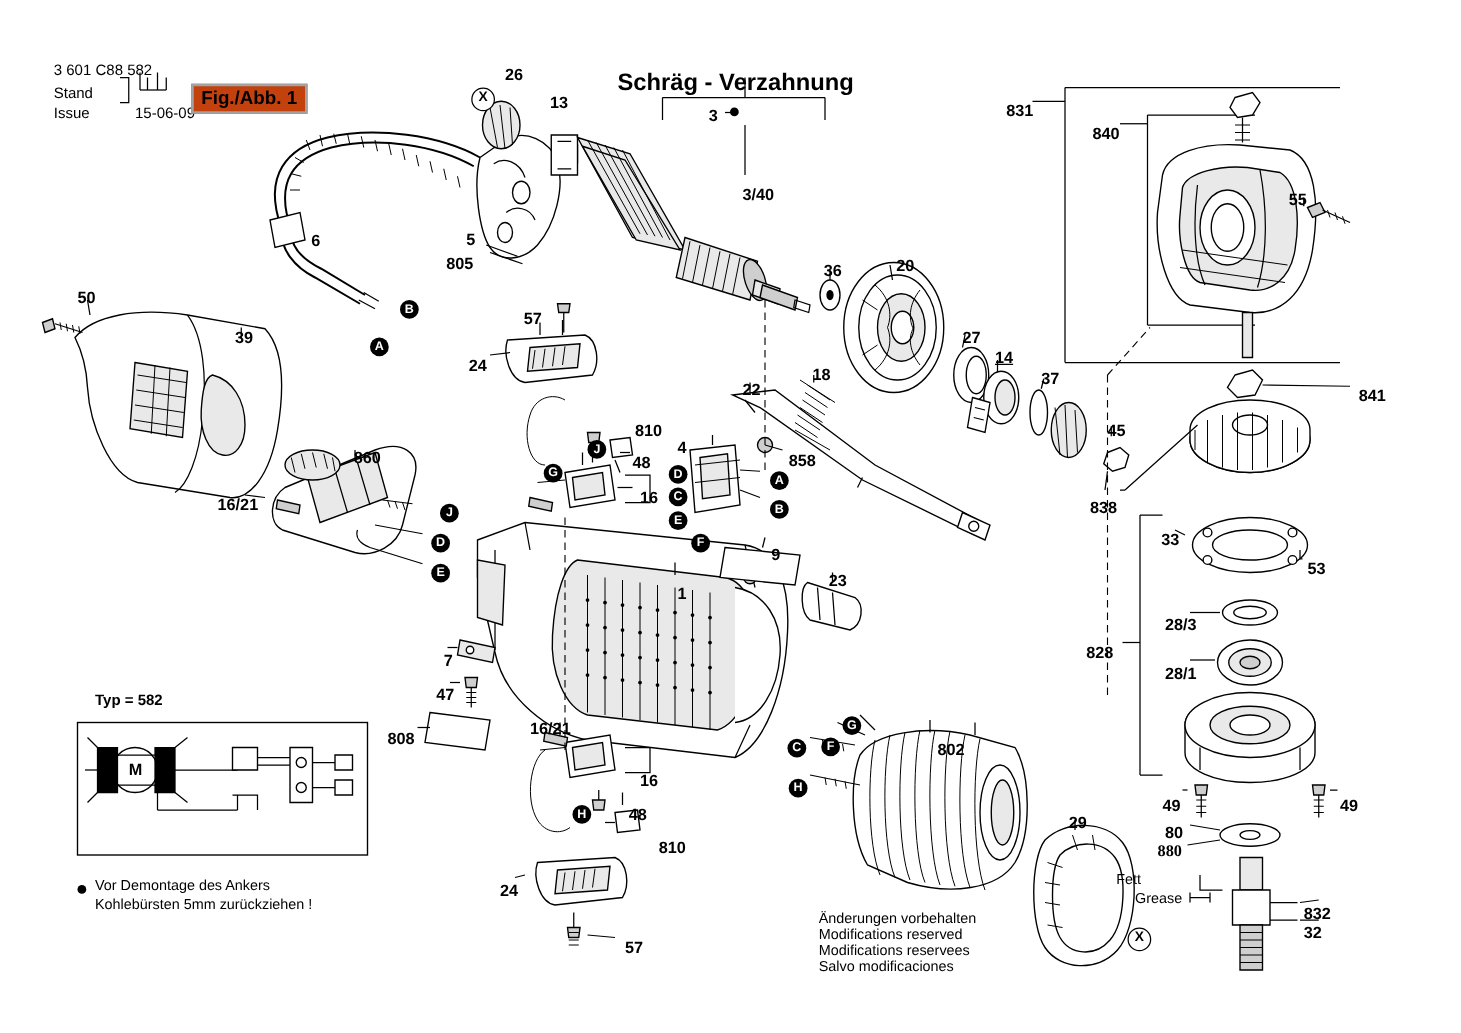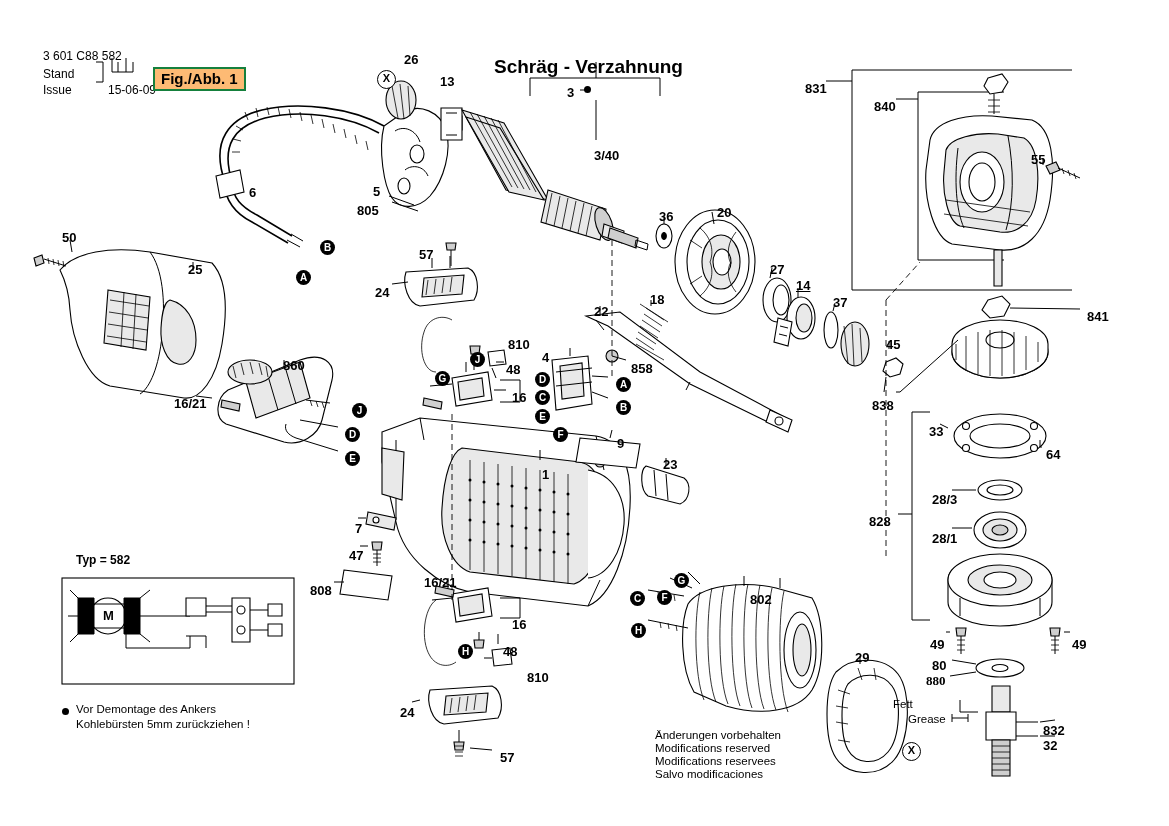--- a/index.html
+++ b/index.html
@@ -2,21 +2,21 @@
 <html><head>
 <meta charset="utf-8">
 <style>
   html,body{margin:0;padding:0;background:#ffffff;}
   body{width:1169px;height:826px;font-family:"Liberation Sans",sans-serif;color:#000;}
   #sheet{position:relative;width:1169px;height:826px;overflow:hidden;}
   .lbl{position:absolute;font-size:13px;font-weight:bold;white-space:nowrap;}
   .txt{position:absolute;font-size:11.5px;white-space:nowrap;}
   .title{position:absolute;font-size:19px;font-weight:bold;white-space:nowrap;}
   .hdr{position:absolute;font-size:12px;white-space:nowrap;}
-  .figbox{position:absolute;border:2px solid #15803d;padding:1px 6px 2px 6px;font-size:15px;font-weight:bold;background:#fdba74;}
+  .figbox{position:absolute;border:2px solid #a3a3a3;padding:1px 6px 2px 6px;font-size:15px;font-weight:bold;background:#c2410c;}
   .bullet{position:absolute;width:7px;height:7px;border-radius:50%;background:#000;}
   .cdot{position:absolute;width:15px;height:15px;border-radius:50%;background:#000;color:#fff;font-size:10px;font-weight:bold;
         line-height:15px;text-align:center;}
   .xdot{position:absolute;width:17px;height:17px;border-radius:50%;border:1.6px solid #000;background:#fff;color:#000;
         font-size:11px;font-weight:bold;line-height:14px;text-align:center;}
   svg{position:absolute;left:0;top:0;width:1169px;height:826px;overflow:visible;}
   .ln{stroke:#000;stroke-width:1;fill:none;}
   .lnT{stroke:#000;stroke-width:1.6;fill:none;}
   .dsh{stroke:#000;stroke-width:0.9;fill:none;stroke-dasharray:6 4;}
   .thin{stroke:#000;stroke-width:0.8;fill:none;}
@@ -478,21 +478,21 @@
 
   <div id="callout-layer">
       <div class="lbl" style="left: 404px; top: 52px;">26</div>
       <div class="lbl" style="left: 440px; top: 74px;">13</div>
       <div class="lbl" style="left: 567px; top: 85px;">3</div>
       <div class="lbl" style="left: 594px; top: 148px;">3/40</div>
       <div class="lbl" style="left: 249px; top: 185px;">6</div>
       <div class="lbl" style="left: 373px; top: 184px;">5</div>
       <div class="lbl" style="left: 357px; top: 203px;">805</div>
       <div class="lbl" style="left: 62px; top: 230px;">50</div>
-      <div class="lbl" style="left: 188px; top: 262px;">25</div>
+      <div class="lbl" style="left: 188px; top: 262px;">39</div>
       <div class="lbl" style="left: 659px; top: 209px;">36</div>
       <div class="lbl" style="left: 717px; top: 205px;">20</div>
       <div class="lbl" style="left: 770px; top: 262px;">27</div>
       <div class="lbl" style="left: 796px; top: 278px; text-decoration: underline;">14</div>
       <div class="lbl" style="left: 833px; top: 295px;">37</div>
       <div class="lbl" style="left: 886px; top: 337px;">45</div>
       <div class="lbl" style="left: 419px; top: 247px;">57</div>
       <div class="lbl" style="left: 375px; top: 285px;">24</div>
       <div class="lbl" style="left: 508px; top: 337px;">810</div>
       <div class="lbl" style="left: 506px; top: 362px;">48</div>
@@ -516,21 +516,21 @@
       <div class="lbl" style="left: 400px; top: 705px;">24</div>
       <div class="lbl" style="left: 500px; top: 750px;">57</div>
       <div class="lbl" style="left: 750px; top: 592px;">802</div>
       <div class="lbl" style="left: 855px; top: 650px;">29</div>
       <div class="lbl" style="left: 805px; top: 81px;">831</div>
       <div class="lbl" style="left: 874px; top: 99px;">840</div>
       <div class="lbl" style="left: 1031px; top: 152px;">55</div>
       <div class="lbl" style="left: 1087px; top: 309px;">841</div>
       <div class="lbl" style="left: 872px; top: 398px;">838</div>
       <div class="lbl" style="left: 929px; top: 424px;">33</div>
-      <div class="lbl" style="left: 1046px; top: 447px;">64</div>
+      <div class="lbl" style="left: 1046px; top: 447px;">53</div>
       <div class="lbl" style="left: 932px; top: 492px;">28/3</div>
       <div class="lbl" style="left: 869px; top: 514px;">828</div>
       <div class="lbl" style="left: 932px; top: 531px;">28/1</div>
       <div class="lbl" style="left: 930px; top: 637px;">49</div>
       <div class="lbl" style="left: 1072px; top: 637px;">49</div>
       <div class="lbl" style="left: 932px; top: 658px;">80</div>
       <div class="lbl" style="left: 926px; top: 673px; font-family: Liberation Serif, serif;">880</div>
       <div class="lbl" style="left: 1043px; top: 723px;">832</div>
       <div class="lbl" style="left: 1043px; top: 738px;">32</div>
     </div>

